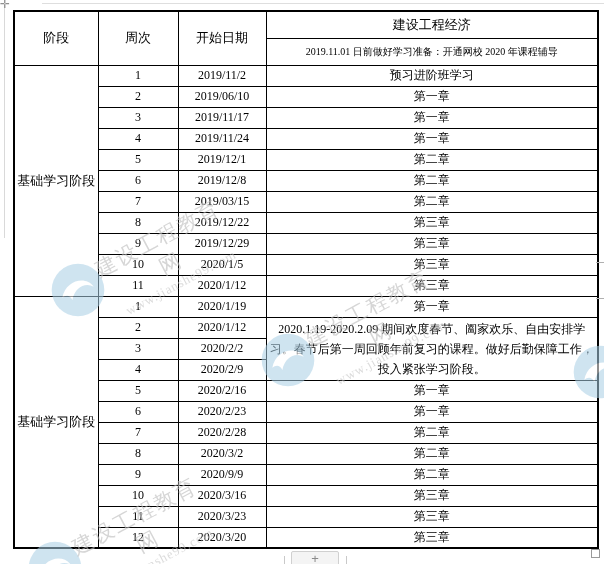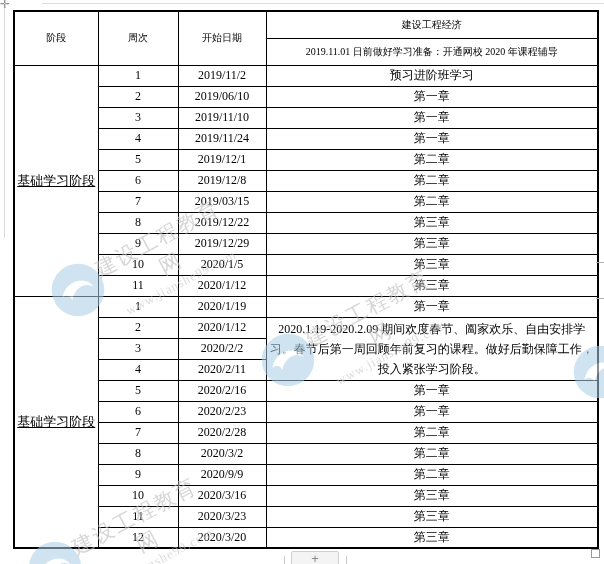--- a/index.html
+++ b/index.html
@@ -22,24 +22,24 @@
     width:584px; border-collapse:collapse; table-layout:fixed;
     border:2px solid #000; background:transparent;
   }
   .sched th, .sched td {
     border:1px solid #000; padding:0; margin:0;
     text-align:center; vertical-align:middle;
     overflow:hidden; white-space:nowrap;
   }
   .sched thead tr { height:27px; }
   .sched tbody tr { height:21px; }
-  .sched th { font-weight:normal; font-size:10px; }
+  .sched th { font-weight:normal; font-size:13px; }
   .sched th.prep { font-size:10px; }
   .sched td { font-size:12px; }
-  .sched td.stage { font-size:13px;text-decoration:underline; }
+  .sched td.stage { font-size:13px; }
   .sched td.note {
     font-size:12px; line-height:20px; white-space:normal;
     text-align:center; padding:0 1px;
   }
   
   .wm { position:absolute; pointer-events:none; z-index:5; }
   .wm svg { position:absolute; left:0; top:40px; width:56px; height:56px; opacity:.55; }
   .wm .wm-text {
     position:absolute; left:38px; top:0; width:160px;
     transform:rotate(-28deg); text-align:center; opacity:.62;
@@ -98,21 +98,21 @@
         <td>2019/11/2</td>
         <td>预习进阶班学习</td>
       </tr>
       <tr>
         <td>2</td>
         <td>2019/06/10</td>
         <td>第一章</td>
       </tr>
       <tr>
         <td>3</td>
-        <td>2019/11/10</td>
+        <td>2019/11/17</td>
         <td>第一章</td>
       </tr>
       <tr>
         <td>4</td>
         <td>2019/11/24</td>
         <td>第一章</td>
       </tr>
       <tr>
         <td>5</td>
         <td>2019/12/1</td>
@@ -158,21 +158,21 @@
         <td>2</td>
         <td>2020/1/12</td>
         <td class="note" rowspan="3">2020.1.19-2020.2.09 期间欢度春节、阖家欢乐、自由安排学习。春节后第一周回顾年前复习的课程。做好后勤保障工作，投入紧张学习阶段。</td>
       </tr>
       <tr>
         <td>3</td>
         <td>2020/2/2</td>
       </tr>
       <tr>
         <td>4</td>
-        <td>2020/2/11</td>
+        <td>2020/2/9</td>
       </tr>
       <tr>
         <td>5</td>
         <td>2020/2/16</td>
         <td>第一章</td>
       </tr>
       <tr>
         <td>6</td>
         <td>2020/2/23</td>
         <td>第一章</td>

